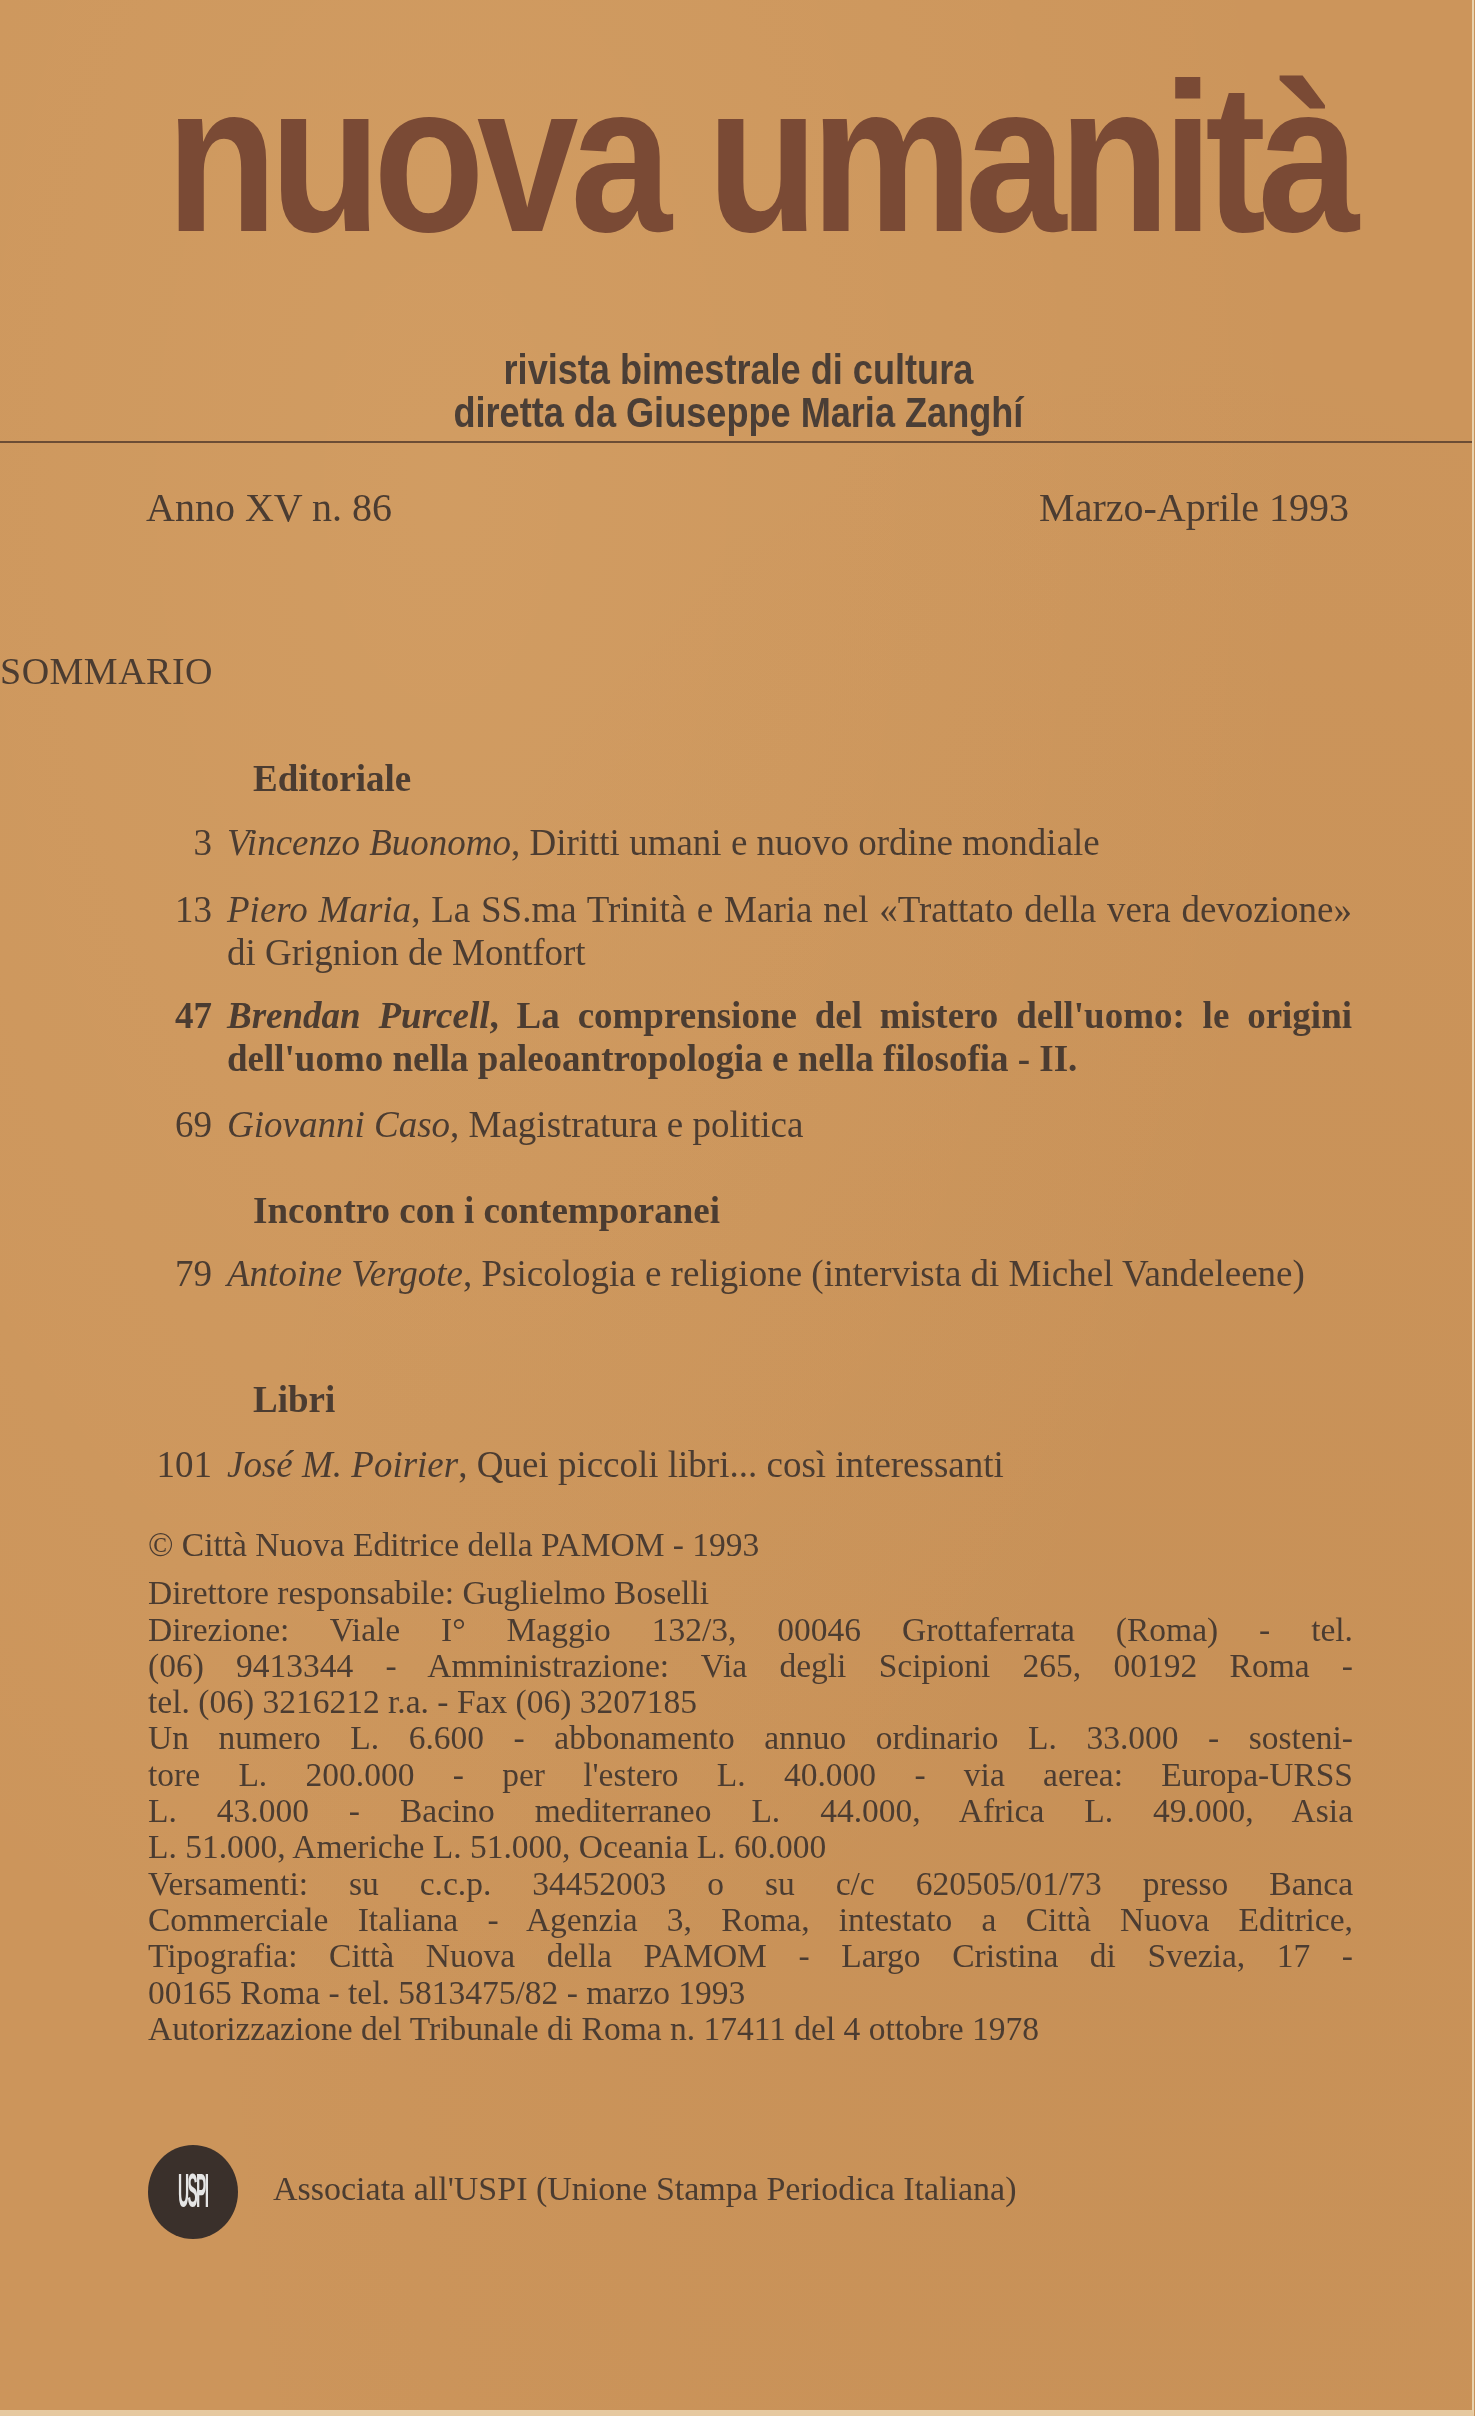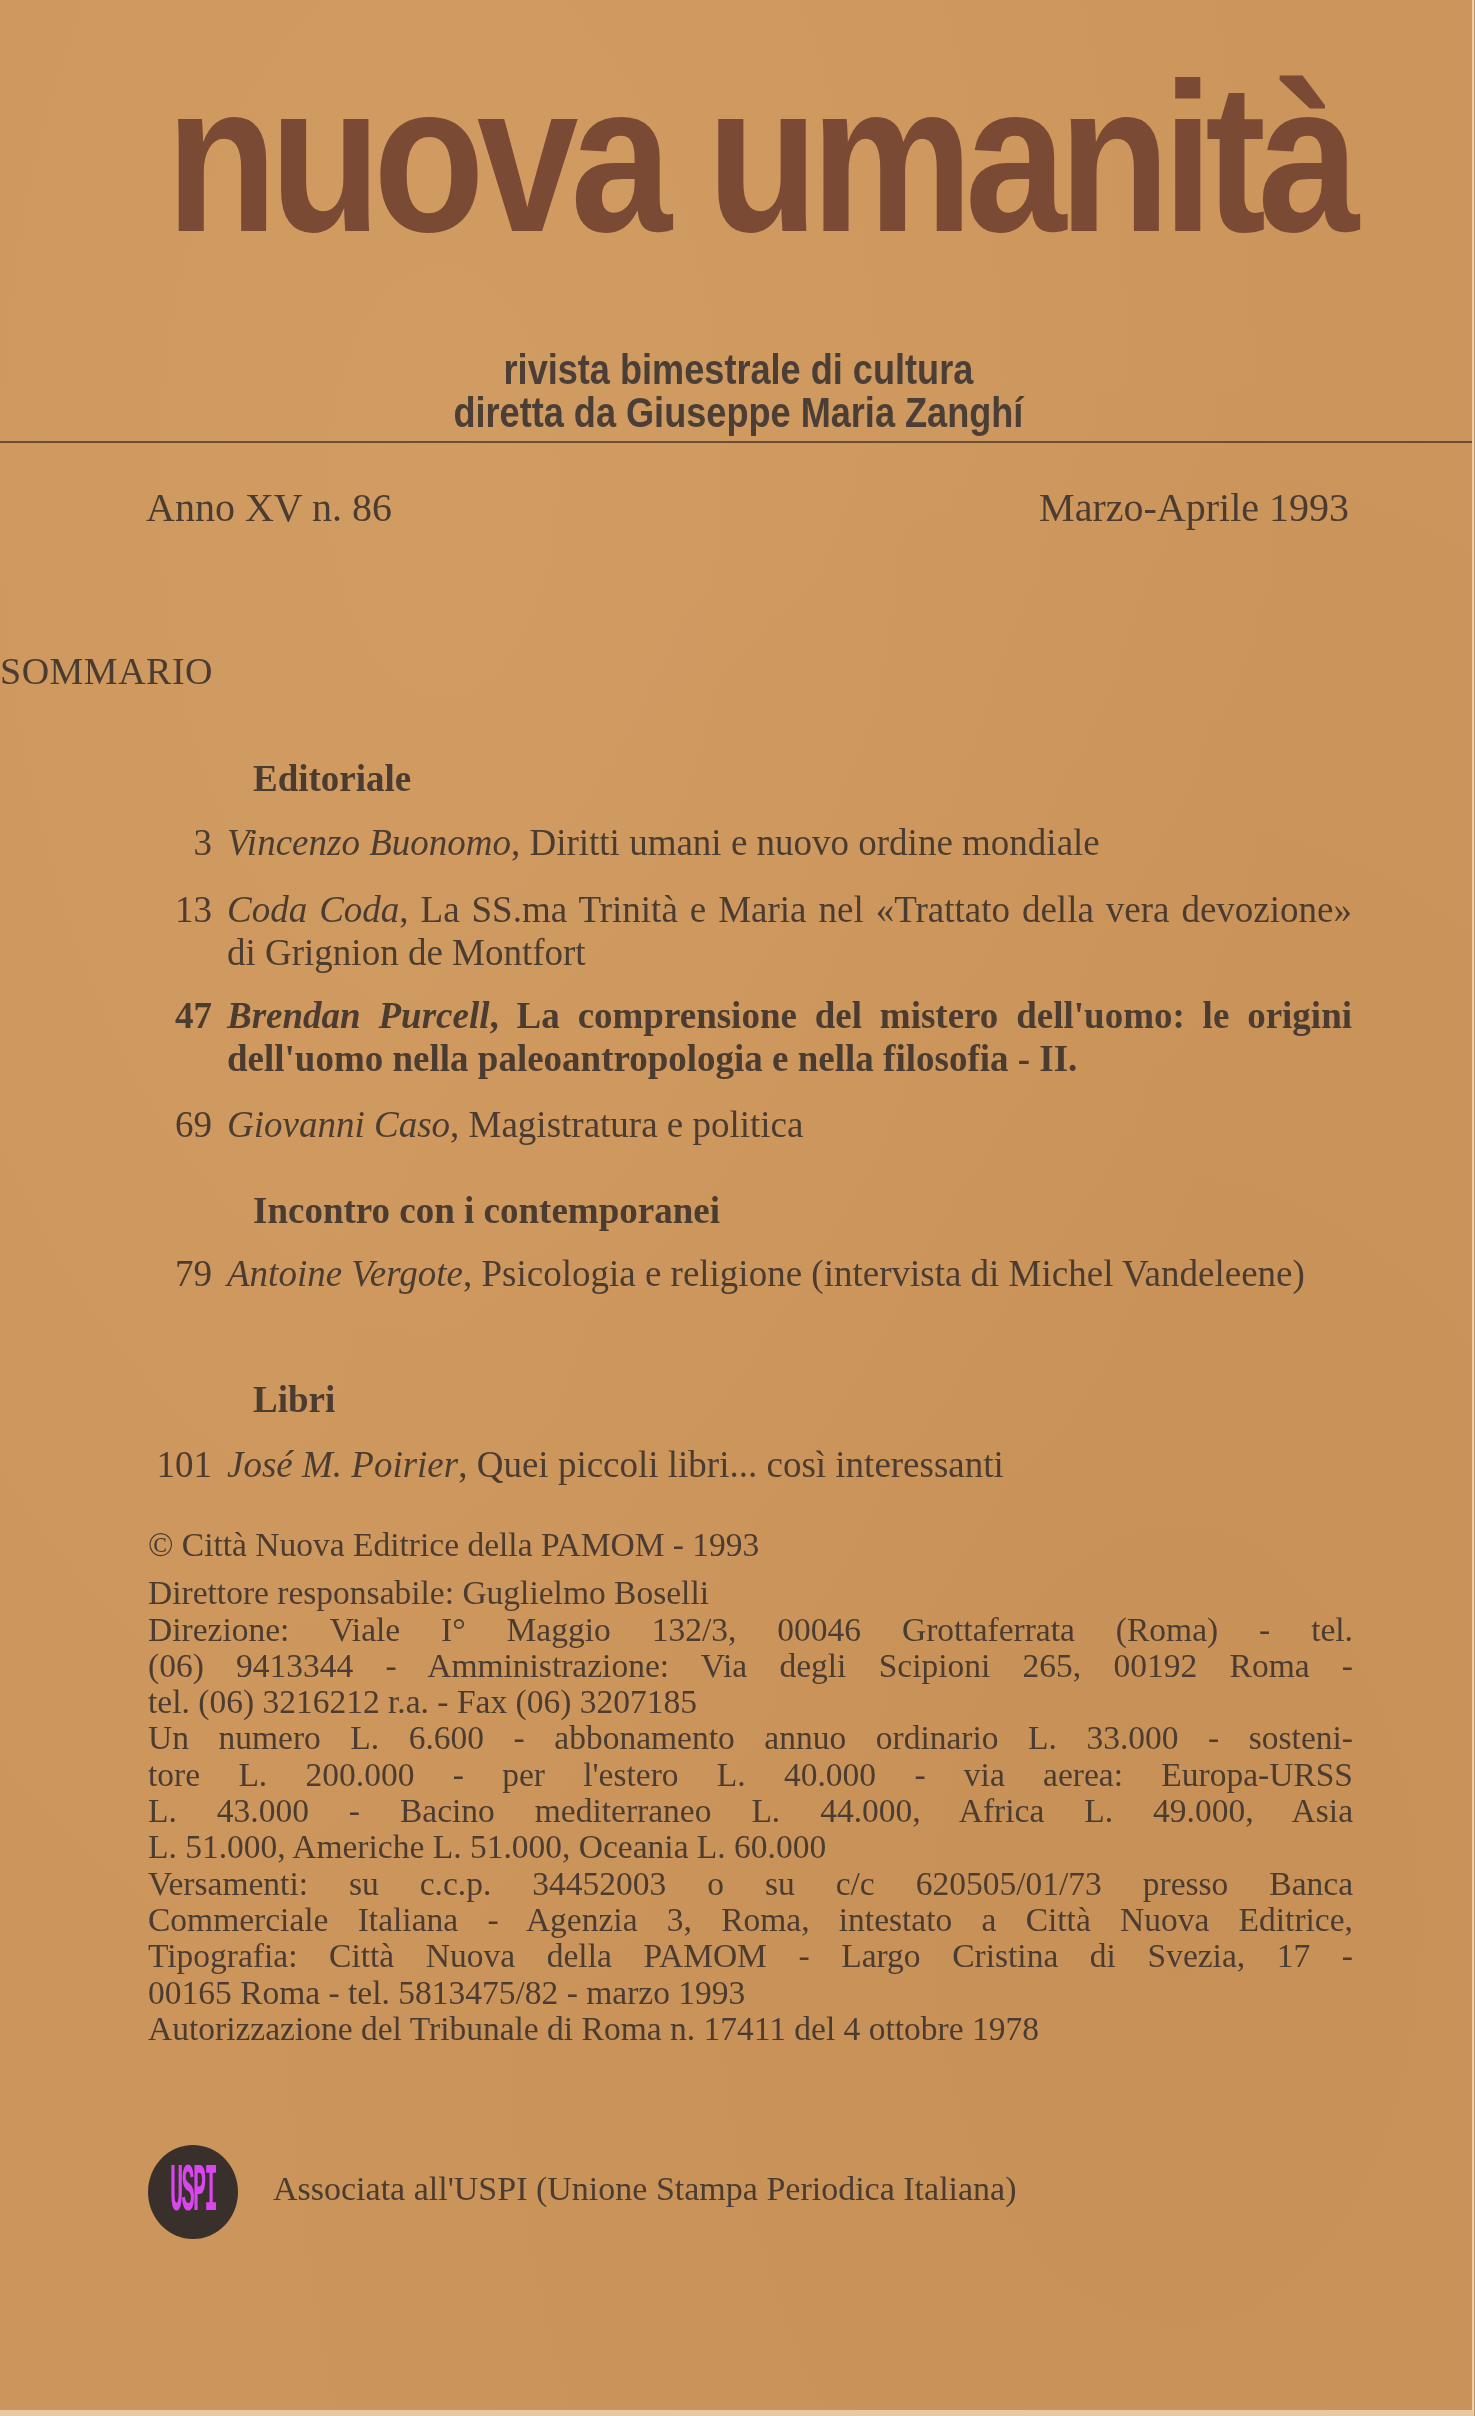--- a/index.html
+++ b/index.html
@@ -44,24 +44,24 @@
   .entry .txt { display: block; margin-left: 87px; text-align: justify; }
   .entry .author { font-style: italic; }
   .colophon {
     left: 148px; width: 1205px; font-size: 33.5px; line-height: 36.3px; white-space: normal;
   }
   .colophon .line { display: block; text-align: justify; text-align-last: justify; }
   .colophon .line.last { text-align-last: left; }
   .colophon .gap { height: 12px; }
   .logo {
     left: 148px; top: 2145px; width: 90px; height: 94px; border-radius: 50%;
-    background: #3a302b; color: #d946ef;
-    font-family: Liberation Mono, monospace; font-weight: bold;
+    background: #3a302b; color: #e5e5e5;
+    font-family: Liberation Sans, sans-serif; font-weight: bold;
     display: flex; align-items: center; justify-content: center;
-    font-size: 40px; letter-spacing: -3px;
+    font-size: 28px; letter-spacing: -3px;
   }
   .logo span { display: inline-block; transform: scaleX(0.55) scaleY(1.7); }
   .uspi-text { left: 273px; top: 2172px; font-size: 34px; line-height: 1; }
 </style>
 </head>
 <body>
 
 <div class="page">
 
   <div class="abs title">nuova umanità</div>
@@ -78,21 +78,21 @@
 
   <div class="abs serif section-head" style="top:760px;">Editoriale</div>
 
   <div class="abs serif entry" style="top:821px;">
     <span class="pg">3</span>
     <span class="txt"><span class="author">Vincenzo Buonomo</span><span>, Diritti umani e nuovo ordine mondiale</span></span>
   </div>
 
   <div class="abs serif entry" style="top:888px;">
     <span class="pg">13</span>
-    <span class="txt"><span class="author">Coda Coda</span><span>, La SS.ma Trinità e Maria nel «Trattato della vera devozione» di Grignion de Montfort</span></span>
+    <span class="txt"><span class="author">Piero Maria</span><span>, La SS.ma Trinità e Maria nel «Trattato della vera devozione» di Grignion de Montfort</span></span>
   </div>
 
   <div class="abs serif entry" style="top:994px;font-weight:bold;">
     <span class="pg">47</span>
     <span class="txt"><span class="author">Brendan Purcell</span><span>, La comprensione del mistero dell'uomo: le origini dell'uomo nella paleoantropologia e nella filosofia - II.</span></span>
   </div>
 
   <div class="abs serif entry" style="top:1103px;">
     <span class="pg">69</span>
     <span class="txt"><span class="author">Giovanni Caso</span><span>, Magistratura e politica</span></span>

